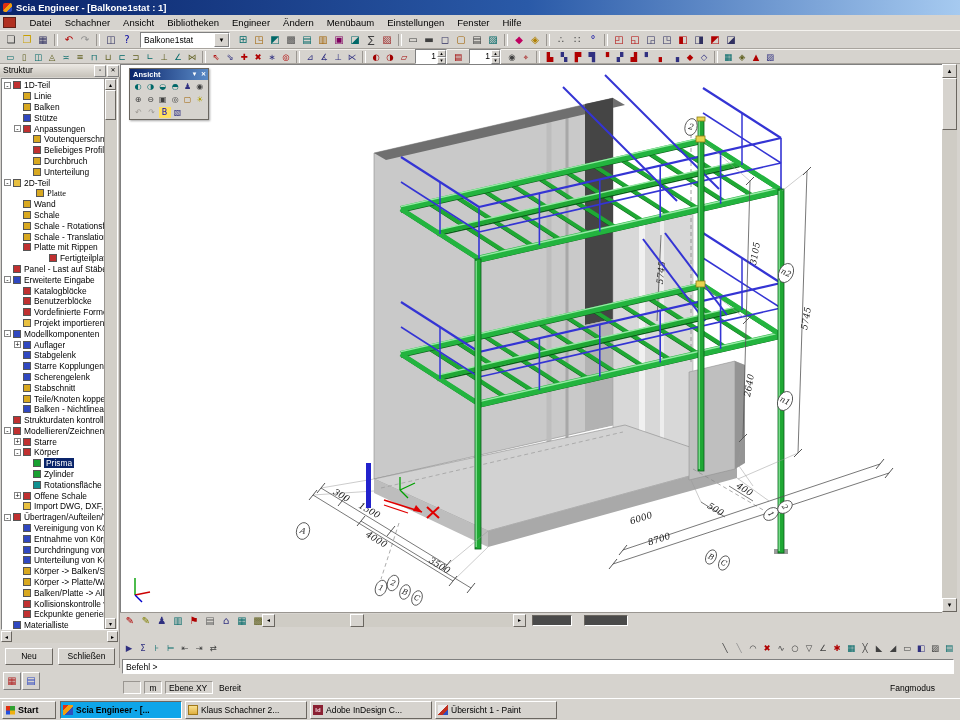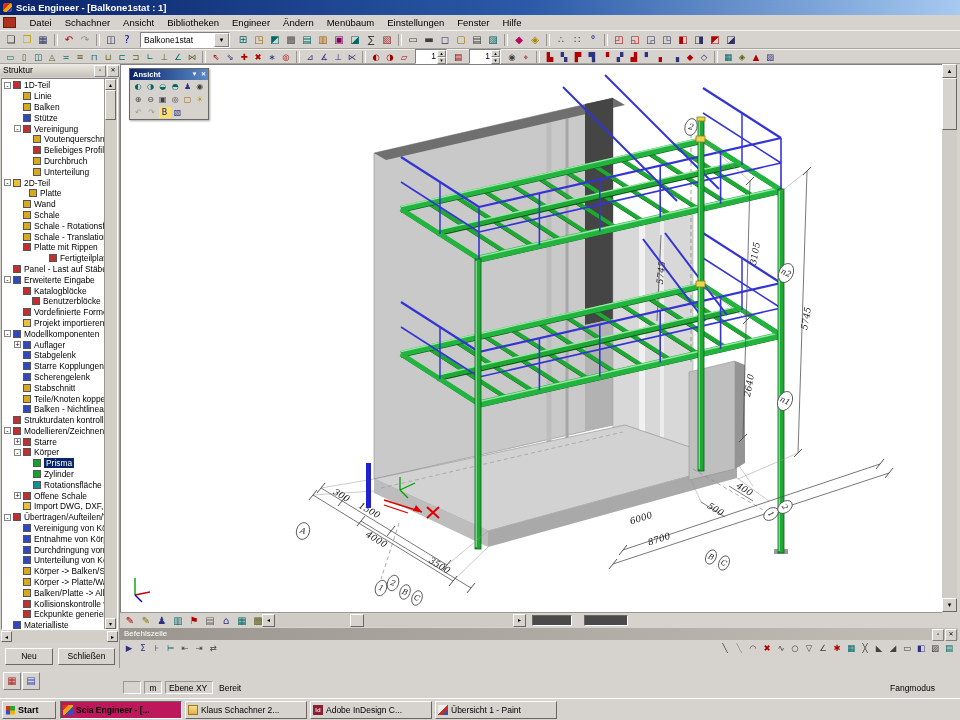--- a/index.html
+++ b/index.html
@@ -93,21 +93,21 @@
   .wm{width:18px;text-align:center}
   .wp{width:48px}
   .sready{margin-left:6px}
   .sright{position:absolute;left:770px;width:72px;overflow:hidden;white-space:nowrap}
   
   #taskbar{left:0;top:698px;width:960px;height:22px;background:#d6d3ce;border-top:1px solid #fff;box-sizing:border-box}
   #startbtn{position:absolute;left:2px;top:2px;width:54px;height:18px;background:#d6d3ce;border:1px solid;border-color:#fff #6a6660 #6a6660 #fff;font-weight:bold;font-size:9px;display:flex;align-items:center;padding-left:3px;box-sizing:border-box}
   .startlogo{width:9px;height:9px;margin-right:3px;background-image:linear-gradient(90deg,#e03010 50%,#30a030 50%),linear-gradient(90deg,#2050e0 50%,#f0b010 50%);background-size:100% 50%;background-position:0 0,0 100%;background-repeat:no-repeat}
   #tasks{position:absolute;left:60px;top:2px;display:flex}
   .task{width:122px;height:18px;margin-right:3px;background:#d6d3ce;border:1px solid;border-color:#fff #6a6660 #6a6660 #fff;display:flex;align-items:center;font-size:8.5px;overflow:hidden;box-sizing:border-box;padding-left:2px}
-  .task.active{border-color:#6a6660 #fff #fff #6a6660;background:#be185d;font-weight:bold}
+  .task.active{border-color:#6a6660 #fff #fff #6a6660;background:#0ea5e9;font-weight:bold}
   .ticon{width:10px;height:10px;min-width:10px;margin-right:3px}
   .ti-scia{background:linear-gradient(135deg,#e03010 30%,#f0a010 30% 60%,#3050c0 60%)}
   .ti-folder{background:linear-gradient(#f8e090,#e0b040);border:1px solid #a07818;box-sizing:border-box}
   .ti-id{background:#8a2032;color:#f0d0d8;font-weight:bold;font-size:6px;line-height:10px;text-align:center}
   .ti-paint{background:linear-gradient(135deg,#ececec 50%,#c03020 50% 72%,#3050c0 72%)}
   .tlabel{white-space:nowrap;overflow:hidden}
 </style>
 </head>
 <body>
 
@@ -282,21 +282,21 @@
             <span class="tlab">Balken</span>
           </div>
           <div class="trow" style="padding-left: 11px;">
             <span class="texp hid"></span>
             <span class="tico" style="background: rgb(48, 72, 192);"></span>
             <span class="tlab">Stütze</span>
           </div>
           <div class="trow" style="padding-left: 11px;">
             <span class="texp">-</span>
             <span class="tico" style="background: rgb(192, 48, 48);"></span>
-            <span class="tlab">Vereinigung</span>
+            <span class="tlab">Anpassungen</span>
           </div>
           <div class="trow" style="padding-left: 21px;">
             <span class="texp hid"></span>
             <span class="tico" style="background: rgb(216, 168, 32);"></span>
             <span class="tlab">Voutenquerschnitt</span>
           </div>
           <div class="trow" style="padding-left: 21px;">
             <span class="texp hid"></span>
             <span class="tico" style="background: rgb(192, 48, 48);"></span>
             <span class="tlab">Beliebiges Profil</span>
@@ -309,21 +309,21 @@
           <div class="trow" style="padding-left: 21px;">
             <span class="texp hid"></span>
             <span class="tico" style="background: rgb(216, 168, 32);"></span>
             <span class="tlab">Unterteilung</span>
           </div>
           <div class="trow" style="padding-left: 1px;">
             <span class="texp">-</span>
             <span class="tico" style="background: rgb(232, 192, 64);"></span>
             <span class="tlab">2D-Teil</span>
           </div>
-          <div class="trow" style="padding-left: 17px;">
+          <div class="trow" style="padding-left: 24px; font-family: Liberation Serif, serif;">
             <span class="texp hid"></span>
             <span class="tico" style="background: rgb(216, 168, 32);"></span>
             <span class="tlab">Platte</span>
           </div>
           <div class="trow" style="padding-left: 11px;">
             <span class="texp hid"></span>
             <span class="tico" style="background: rgb(216, 168, 32);"></span>
             <span class="tlab">Wand</span>
           </div>
           <div class="trow" style="padding-left: 11px;">
@@ -359,21 +359,21 @@
           <div class="trow" style="padding-left: 1px;">
             <span class="texp">-</span>
             <span class="tico" style="background: rgb(48, 72, 192);"></span>
             <span class="tlab">Erweiterte Eingabe</span>
           </div>
           <div class="trow" style="padding-left: 11px;">
             <span class="texp hid"></span>
             <span class="tico" style="background: rgb(192, 48, 48);"></span>
             <span class="tlab">Katalogblöcke</span>
           </div>
-          <div class="trow" style="padding-left: 20px;">
+          <div class="trow" style="padding-left: 11px;">
             <span class="texp hid"></span>
             <span class="tico" style="background: rgb(192, 48, 48);"></span>
             <span class="tlab">Benutzerblöcke</span>
           </div>
           <div class="trow" style="padding-left: 11px;">
             <span class="texp hid"></span>
             <span class="tico" style="background: rgb(192, 48, 48);"></span>
             <span class="tlab">Vordefinierte Former</span>
           </div>
           <div class="trow" style="padding-left: 11px;">
@@ -869,25 +869,20 @@
       <i class="harr" style="left:0">◂</i>
       <div id="hthumb"></div>
       <i class="harr" style="right:0">▸</i>
     </div>
     <div id="slot1" class="slot"></div>
     <div id="slot2" class="slot"></div>
   </div>
   <div id="corner" class="abs"></div>
 
   <div id="cmdpanel" class="abs">
-    <div class="cmdhead">
-      <span class="cmdtitle">Befehlszeile</span>
-      <i class="pbtn">▫</i>
-      <i class="pbtn">✕</i>
-    </div>
     <div id="cmdicons">
       <div id="cmdl">
           <span class="tbi" style="color: rgb(48, 48, 128);">▶</span>
           <span class="tbi" style="color: rgb(48, 48, 128);">Σ</span>
           <span class="tbi" style="color: rgb(0, 104, 104);">⊦</span>
           <span class="tbi" style="color: rgb(0, 104, 104);">⊨</span>
           <span class="tbi" style="color: rgb(64, 64, 64);">⇤</span>
           <span class="tbi" style="color: rgb(64, 64, 64);">⇥</span>
           <span class="tbi" style="color: rgb(64, 64, 64);">⇄</span>
         </div>
@@ -904,20 +899,21 @@
           <span class="tbi" style="color: rgb(0, 104, 104);">▦</span>
           <span class="tbi" style="color: rgb(64, 64, 64);">╳</span>
           <span class="tbi" style="color: rgb(64, 64, 64);">◣</span>
           <span class="tbi" style="color: rgb(64, 64, 64);">◢</span>
           <span class="tbi" style="color: rgb(64, 64, 64);">▭</span>
           <span class="tbi" style="color: rgb(48, 48, 128);">◧</span>
           <span class="tbi" style="color: rgb(64, 64, 64);">▨</span>
           <span class="tbi" style="color: rgb(0, 104, 104);">▤</span>
         </div>
     </div>
+    <div class="cmdinput"><span>Befehl &gt;</span></div>
   </div>
 
   <div id="statusbar" class="abs">
     <span class="scell wm"></span>
     <span class="scell wm">m</span>
     <span class="scell wp">Ebene XY</span>
     <span class="sready">Bereit</span>
     <span class="sright">Fangmodus</span>
   </div>
 

